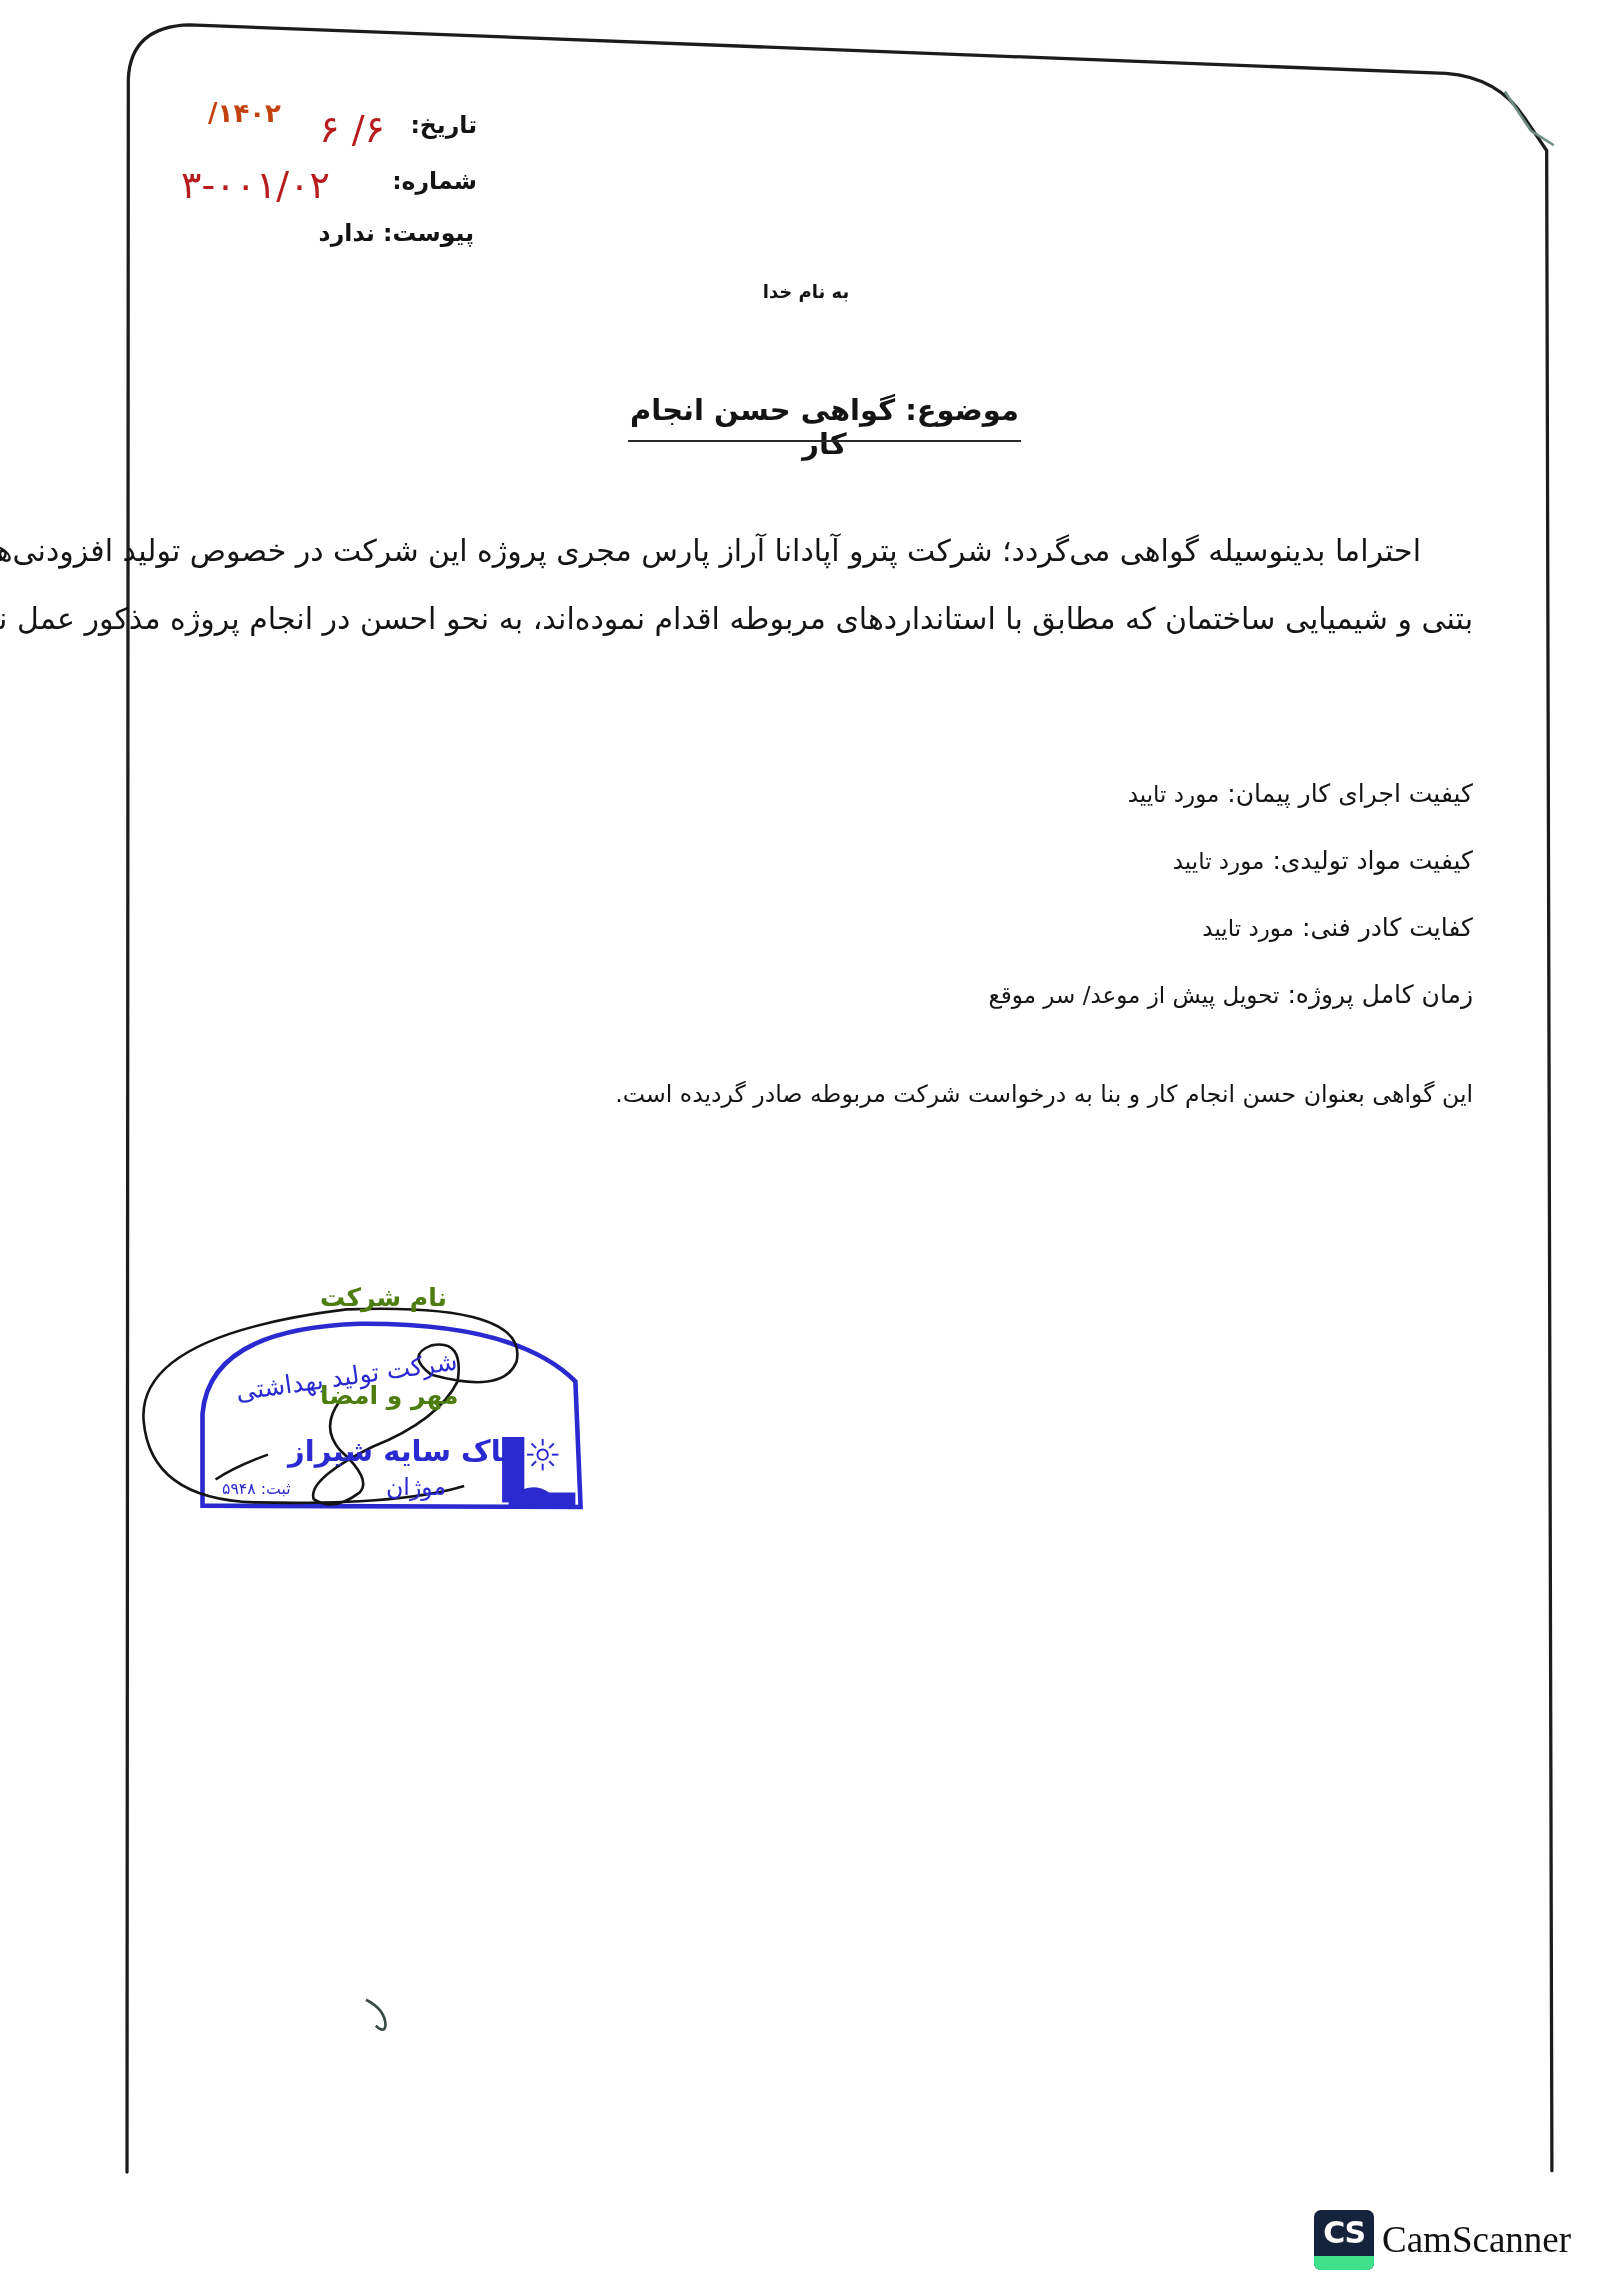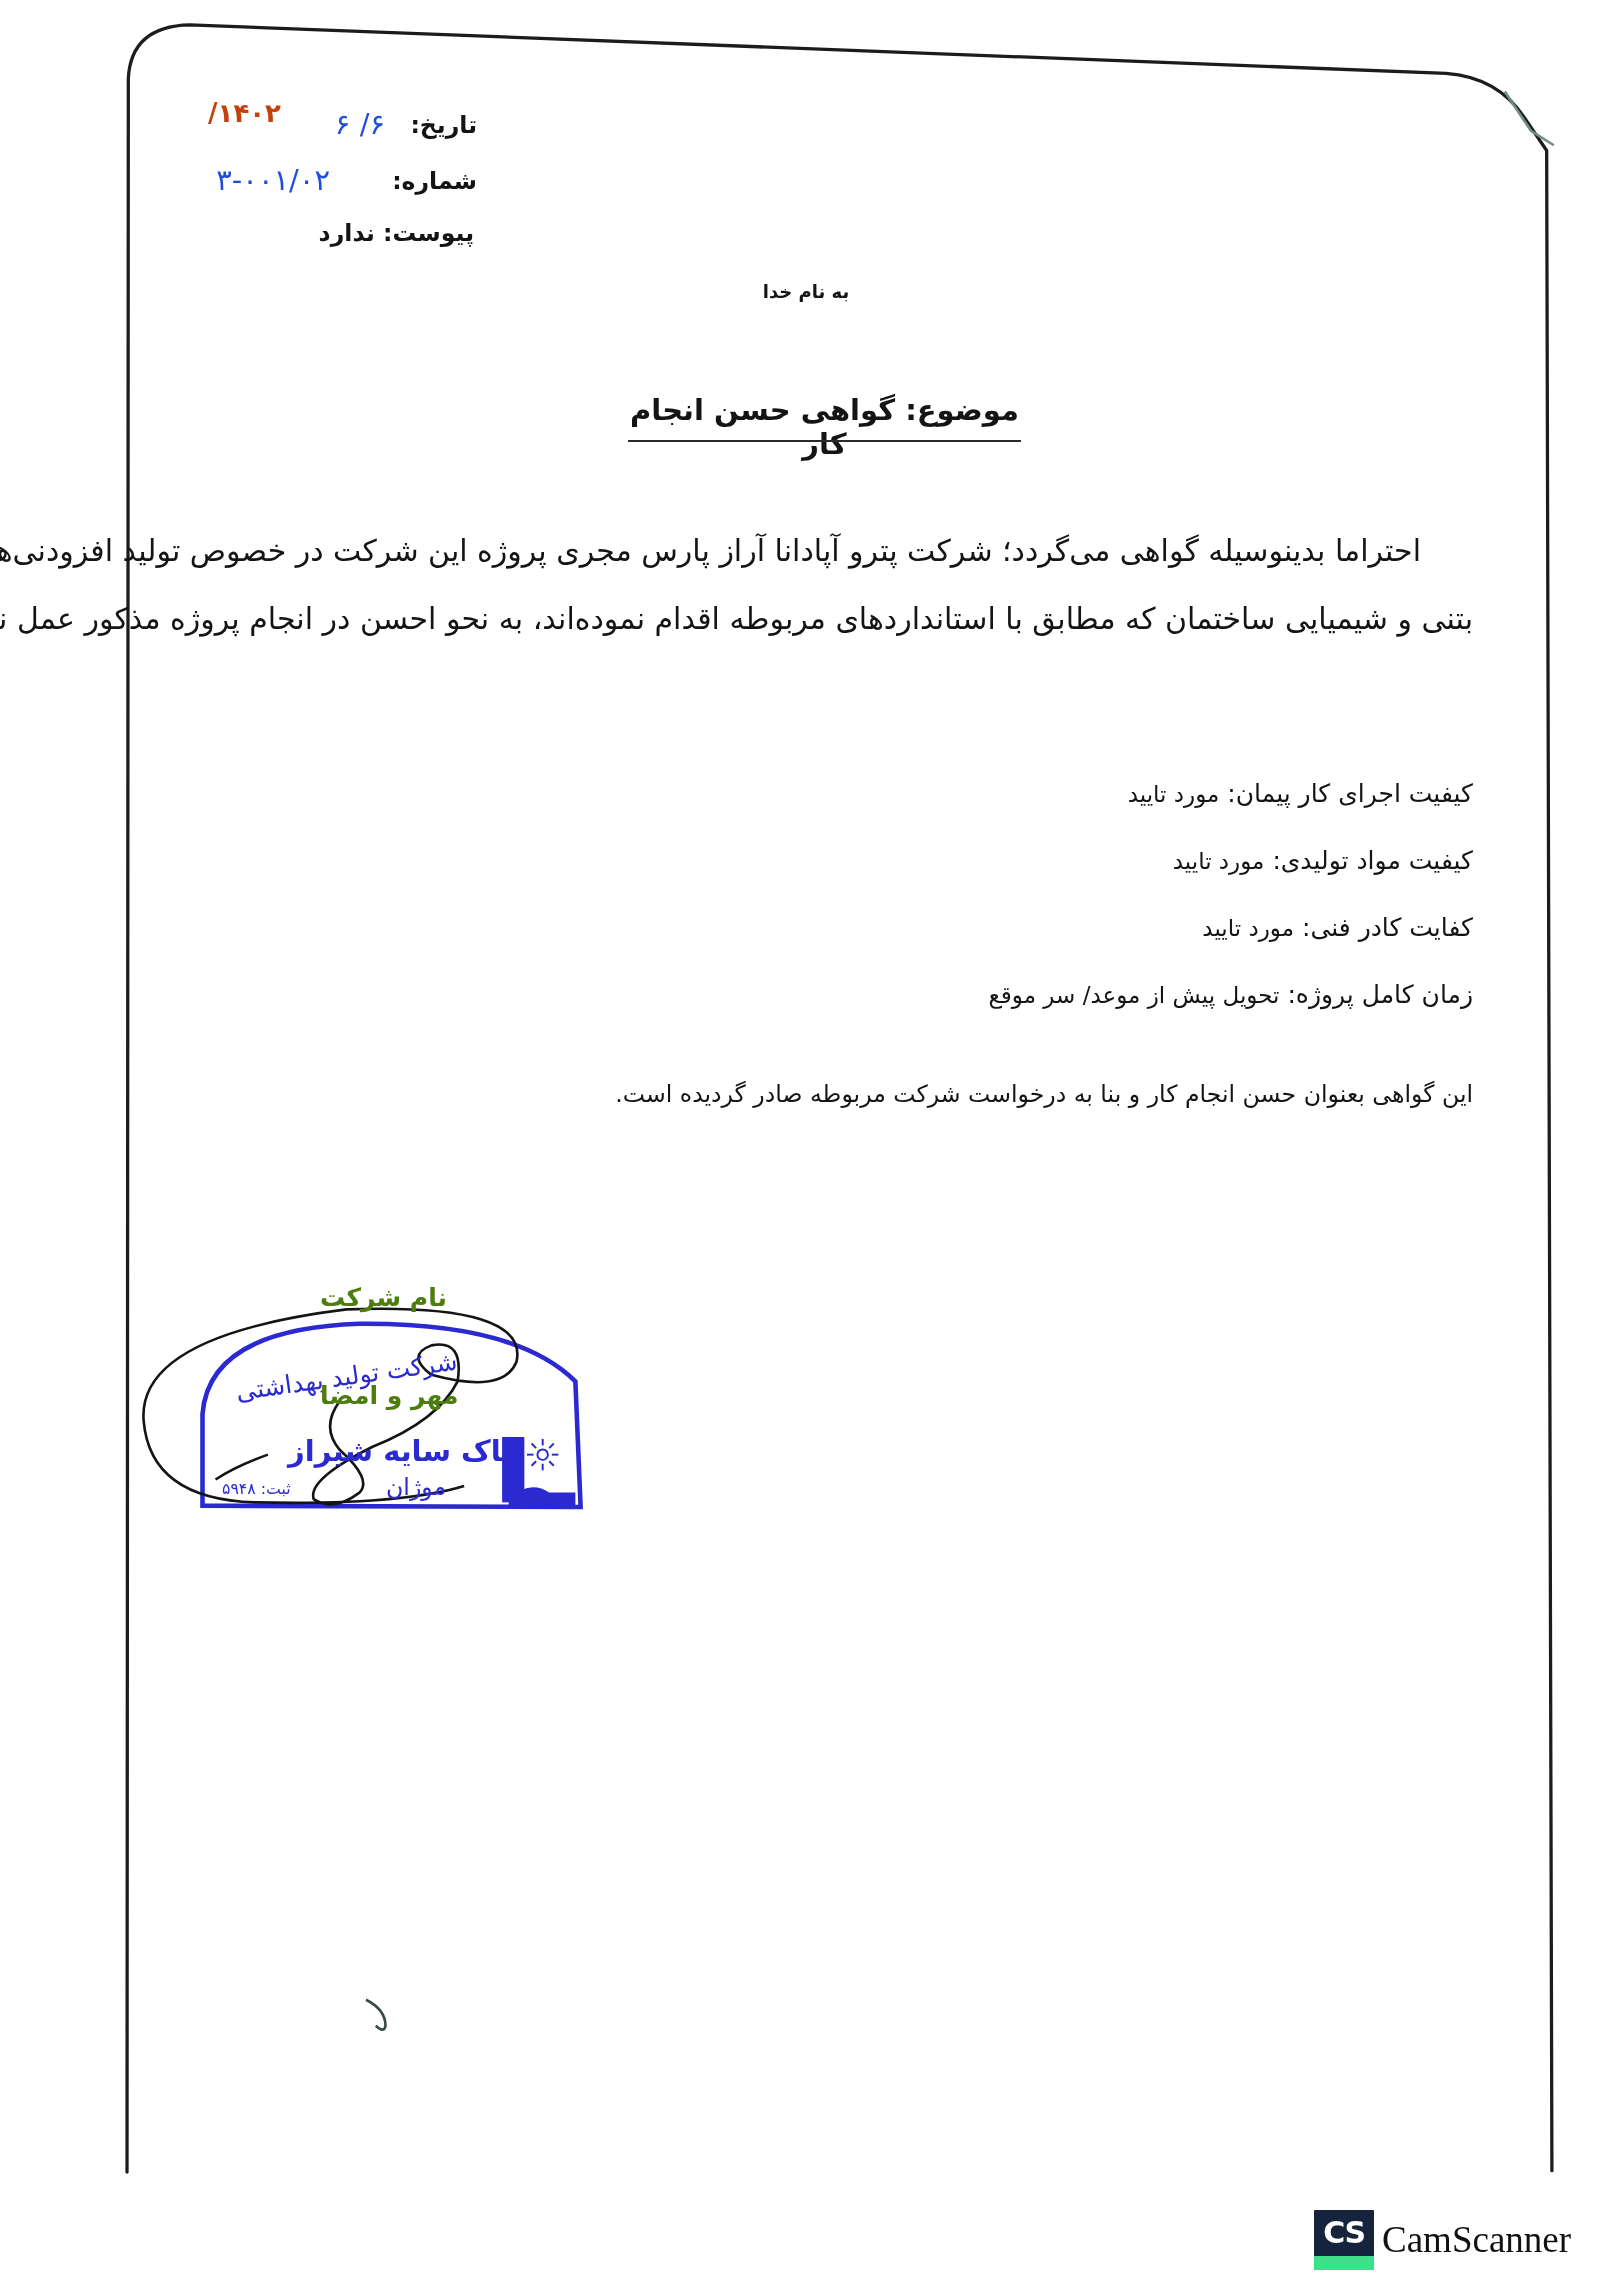--- a/index.html
+++ b/index.html
@@ -5,36 +5,36 @@
   html, body { margin:0; padding:0; }
   body {
     width:1622px; height:2295px; background:#ffffff; position:relative; overflow:hidden;
     font-family:"DejaVu Sans", sans-serif; color:#141414;
   }
   .page-border { position:absolute; left:0; top:0; width:1622px; height:2295px; pointer-events:none; }
   .rtl { direction:rtl; unicode-bidi:embed; }
   .hdr-row { position:absolute; font-size:23.6px; font-weight:bold; white-space:nowrap; }
   .hdr-label { position:absolute; right:0; top:0; }
   .hw-black { color:#c2410c; font-weight:bold; font-size:26px; }
-  .hw-blue { color:#1d4ed8; font-size:29px; font-weight:normal; }
+  .hw-blue { color:#b91c1c; font-size:38px; font-weight:normal; }
   .title-basmala { position:absolute; left:0; width:1612px; top:281px; text-align:center; font-size:18px; font-weight:bold; }
   .subject { position:absolute; top:393px; left:628px; width:393px; text-align:center; font-size:29px; font-weight:bold; }
   .subject-line { position:absolute; top:440px; left:628px; width:393px; height:2px; background:#2a2a2a; }
   .para { position:absolute; right:149px; width:1315px; font-size:30px; line-height:68px; text-align:justify; text-align-last:right; }
   .para-line { display:block; white-space:nowrap; text-align:right; }
   .list { position:absolute; right:149px; top:779px; width:785px; }
   .list-item { height:67px; font-size:25px; white-space:nowrap; text-align:right; }
   .list-item .k { font-weight:normal; }
   .list-item .v { font-weight:normal; font-size:23px; }
   .closing { position:absolute; right:149px; top:1080px; font-size:23.6px; white-space:nowrap; }
   .sign-area { position:absolute; left:124px; top:1283px; width:471px; height:236px; }
   .sign-label { position:absolute; font-weight:bold; font-size:25px; white-space:nowrap; color:#4d7c0f; }
   .stamp-svg { position:absolute; left:0; top:0; }
   .stamp-text { position:absolute; color:#2a2ad0; white-space:nowrap; font-weight:bold; }
-  .cs-logo { position:absolute; left:1314px; top:2210px; width:60px; height:60px; border-radius:1px; overflow:hidden; background:#15243c; }
+  .cs-logo { position:absolute; left:1314px; top:2210px; width:60px; height:60px; border-radius:7px; overflow:hidden; background:#15243c; }
   .cs-logo .cs-txt { position:absolute; left:0; top:5.2px; width:60px; text-align:center; color:#fff; font-weight:bold; font-size:30px; font-family:"DejaVu Sans", sans-serif; letter-spacing:-1.3px; }
   .cs-logo .cs-bar { position:absolute; left:0; bottom:0; width:60px; height:14.4px; background:#3ee08a; }
   .cs-name { position:absolute; left:1382px; top:2218px; font-family:"Liberation Serif", serif; font-size:37px; color:#111; }
   .mark { position:absolute; left:353px; top:1993px; }
 </style>
 </head>
 <body>
 
 <svg class="page-border" width="1622" height="2295" viewBox="0 0 2479 3508">
   <path d="M 194 3320 L 196 120 Q 200 40 290 38 L 2210 112 Q 2290 118 2330 180 L 2364 230 L 2372 3318" fill="none" stroke="#1c1c1c" stroke-width="5" stroke-linecap="round"></path>

